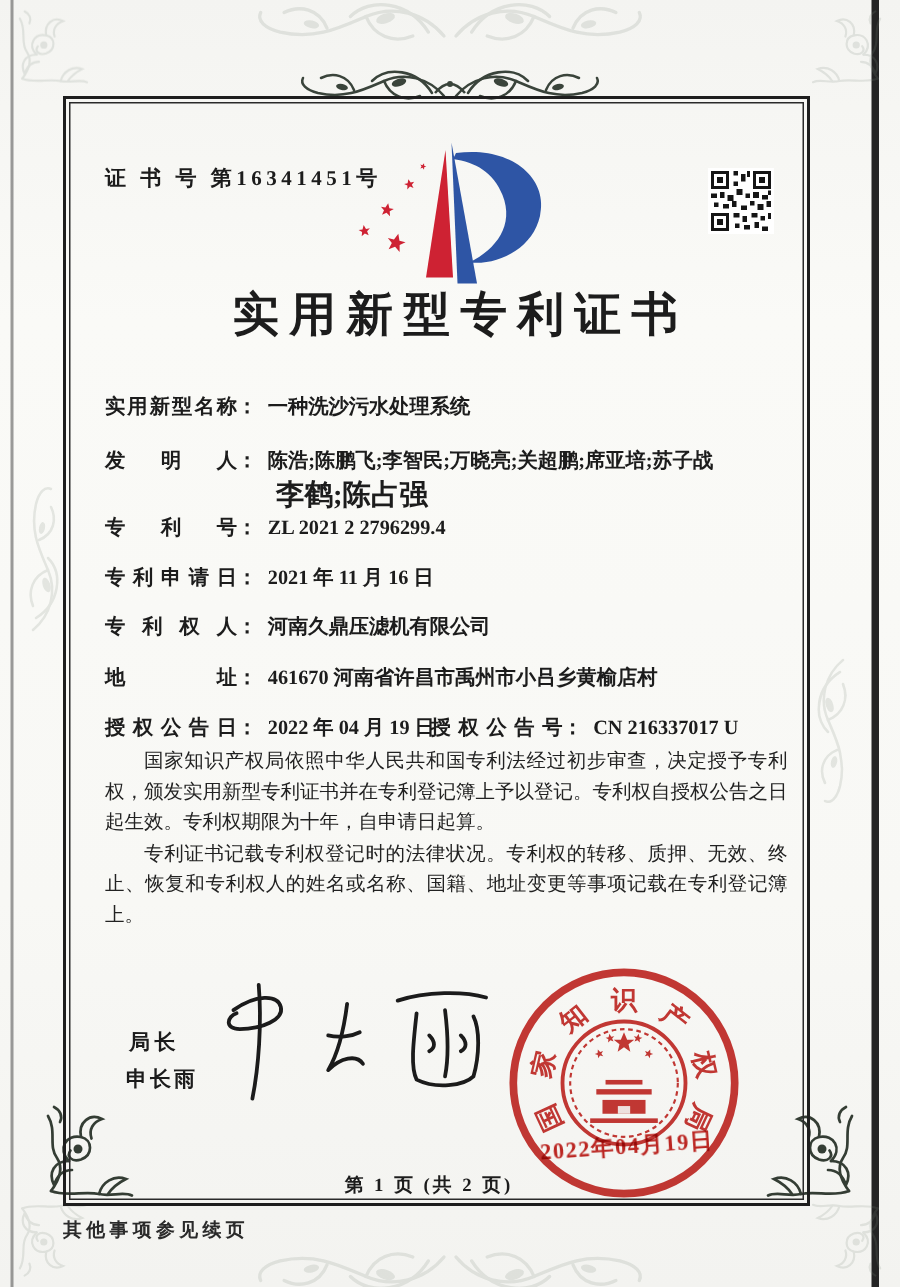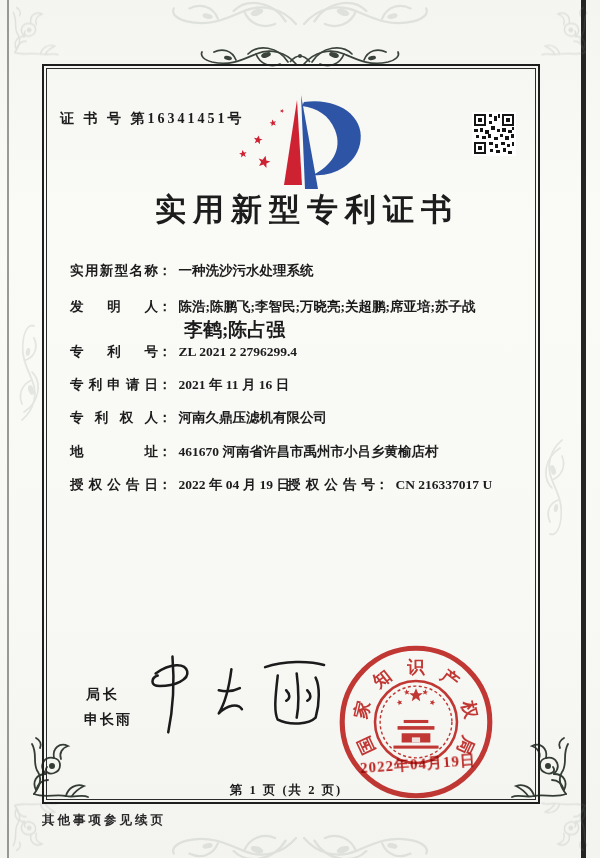--- a/index.html
+++ b/index.html
@@ -8,21 +8,21 @@
     background:linear-gradient(180deg,#f4f4f1 0%,#fafaf7 25%,#f8f8f5 70%,#f3f3f0 100%);
     font-family:"Liberation Serif","DejaVu Serif",serif;color:#1c1c1c;
   }
   .abs{position:absolute;}
   
   .scan-edge-left{left:7px;top:0;width:2px;height:858px;background:#4a4a4a;opacity:.55;}
   .scan-edge-right{left:581px;top:0;width:5px;height:858px;background:#242424;}
   
   .frame{left:42px;top:64px;width:494px;height:736px;border:2.5px solid #1e1e1e;}
   .frame-inner{position:absolute;left:2px;top:2px;right:2px;bottom:2px;border:1px solid #2a2a2a;}
-  .cert-no{left:60px;top:110px;font-size:14px;font-weight:600;letter-spacing:3px;}
+  .cert-no{left:70px;top:110px;font-size:14px;font-weight:600;letter-spacing:3px;}
   .qr{left:472px;top:112px;width:44px;height:44px;}
   .logo{left:226px;top:92px;width:150px;height:100px;}
   .title{left:52px;top:189px;width:510px;text-align:center;font-size:31px;font-weight:700;letter-spacing:7px;}
   .frow{left:70px;white-space:nowrap;font-size:13.5px;font-weight:600;}
   .flabel{display:inline-block;width:88px;text-align:justify;text-align-last:justify;}
   .fcolon{display:inline-block;margin-right:7px;}
   .fcont{left:184px;font-size:19px;font-weight:600;}
   .frow2{left:287px;white-space:nowrap;font-size:13.5px;font-weight:600;}
   .paras{left:70px;top:497px;width:455px;font-size:13px;line-height:20.5px;text-align:justify;font-weight:500;color:#222;}
   .paras p{margin:0;text-indent:2em;}
@@ -179,20 +179,22 @@
   <span class="flabel">地址</span><span class="fcolon">：</span><span>461670 河南省许昌市禹州市小吕乡黄榆店村</span>
 </div>
 <div class="abs frow" style="top:476px">
   <span class="flabel">授权公告日</span><span class="fcolon">：</span><span>2022 年 04 月 19 日</span>
 </div>
 <div class="abs frow2" style="top:476px">
   <span class="flabel">授权公告号</span><span class="fcolon">：</span><span>CN 216337017 U</span>
 </div>
 
 <div class="abs paras">
+  <p>国家知识产权局依照中华人民共和国专利法经过初步审查，决定授予专利权，颁发实用新型专利证书并在专利登记簿上予以登记。专利权自授权公告之日起生效。专利权期限为十年，自申请日起算。</p>
+  <p>专利证书记载专利权登记时的法律状况。专利权的转移、质押、无效、终止、恢复和专利权人的姓名或名称、国籍、地址变更等事项记载在专利登记簿上。</p>
 </div>
 
 <div class="abs sig-title">局长</div>
 <div class="abs sig-name">申长雨</div>
 
 <svg class="abs signature" viewBox="0 0 190 85" xmlns="http://www.w3.org/2000/svg">
   <g fill="none" stroke="#1b1b1b" stroke-width="2.4" stroke-linecap="round" stroke-linejoin="round">
     <path d="M28,6 C30,30 28,58 24,78"></path>
     <path d="M12,22 C26,12 40,12 42,20 C44,28 30,34 16,34 C6,34 8,26 14,24"></path>
     <path d="M72,38 C80,40 88,38 92,36"></path>

